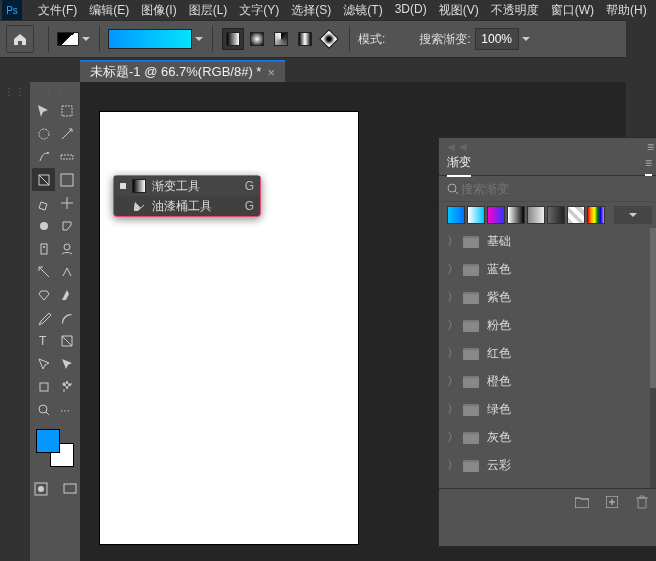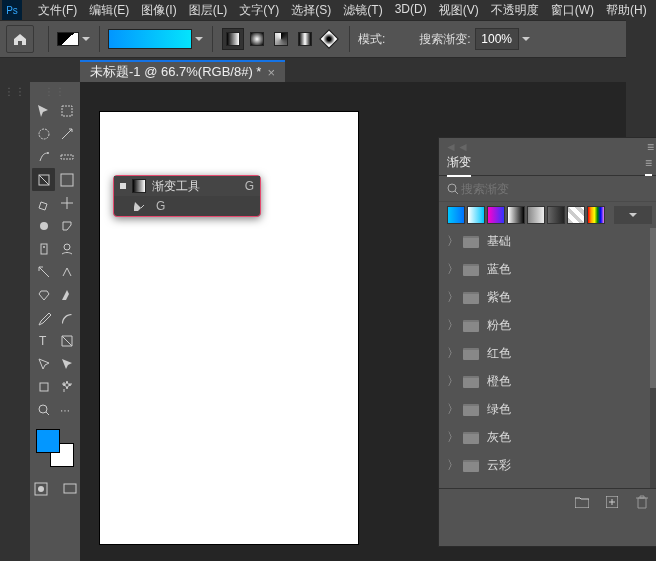--- a/index.html
+++ b/index.html
@@ -352,20 +352,21 @@
           <span class="fly-key">G</span>
         </div>
         <div class="flyout-row">
           <span style="width:12px"></span>
           <span class="fly-icon">
             <svg width="14" height="14">
               <path d="M3 3l6 6-3 3H2V8z" fill="#ccc"></path>
               <path d="M9 9l3-3" stroke="#ccc"></path>
             </svg>
           </span>
+          <span class="fly-label">油漆桶工具</span>
           <span class="fly-key">G</span>
         </div>
       </div>
 
     <div class="panel">
       <div class="panel-hdr">
         <span class="h-left">◄◄</span>
         <span>≡</span>
       </div>
       <div class="panel-tab">

